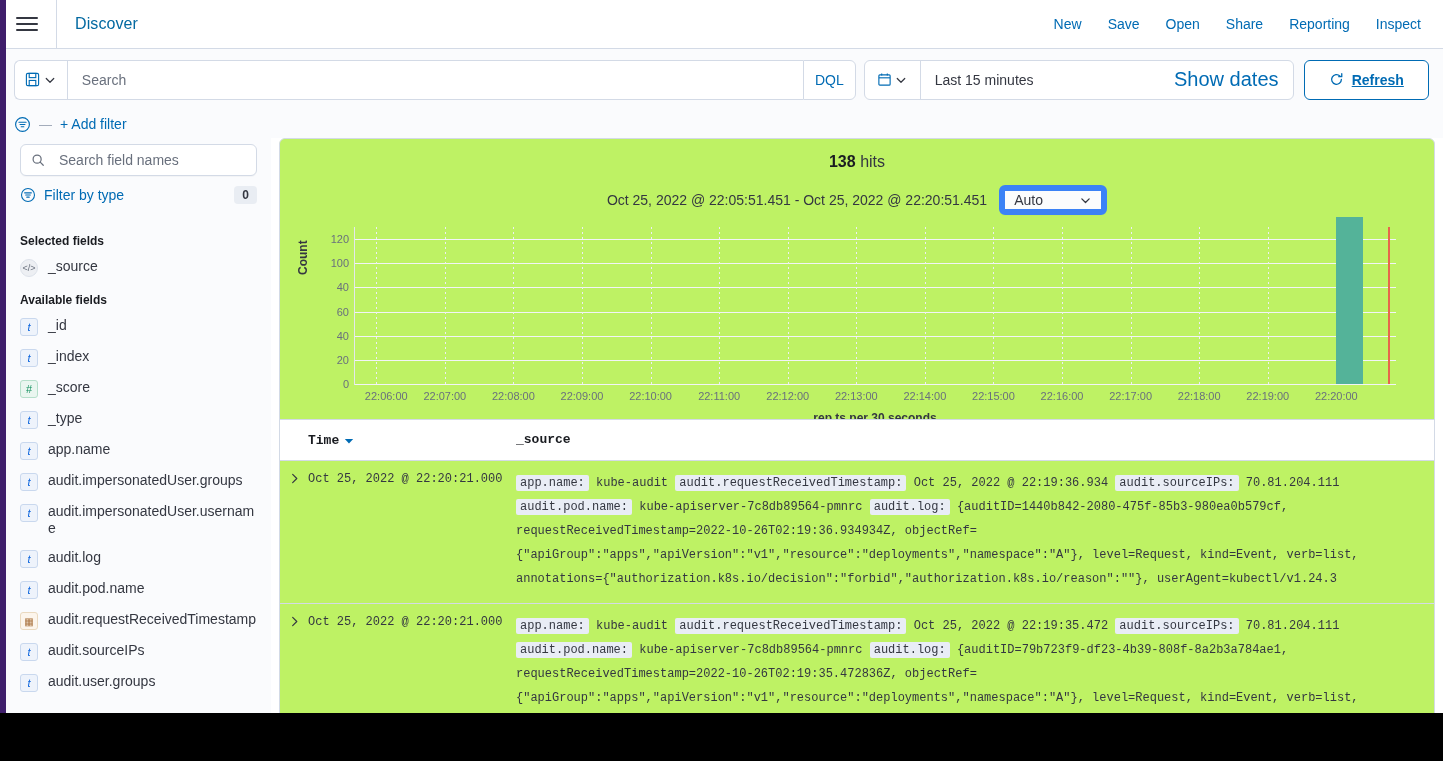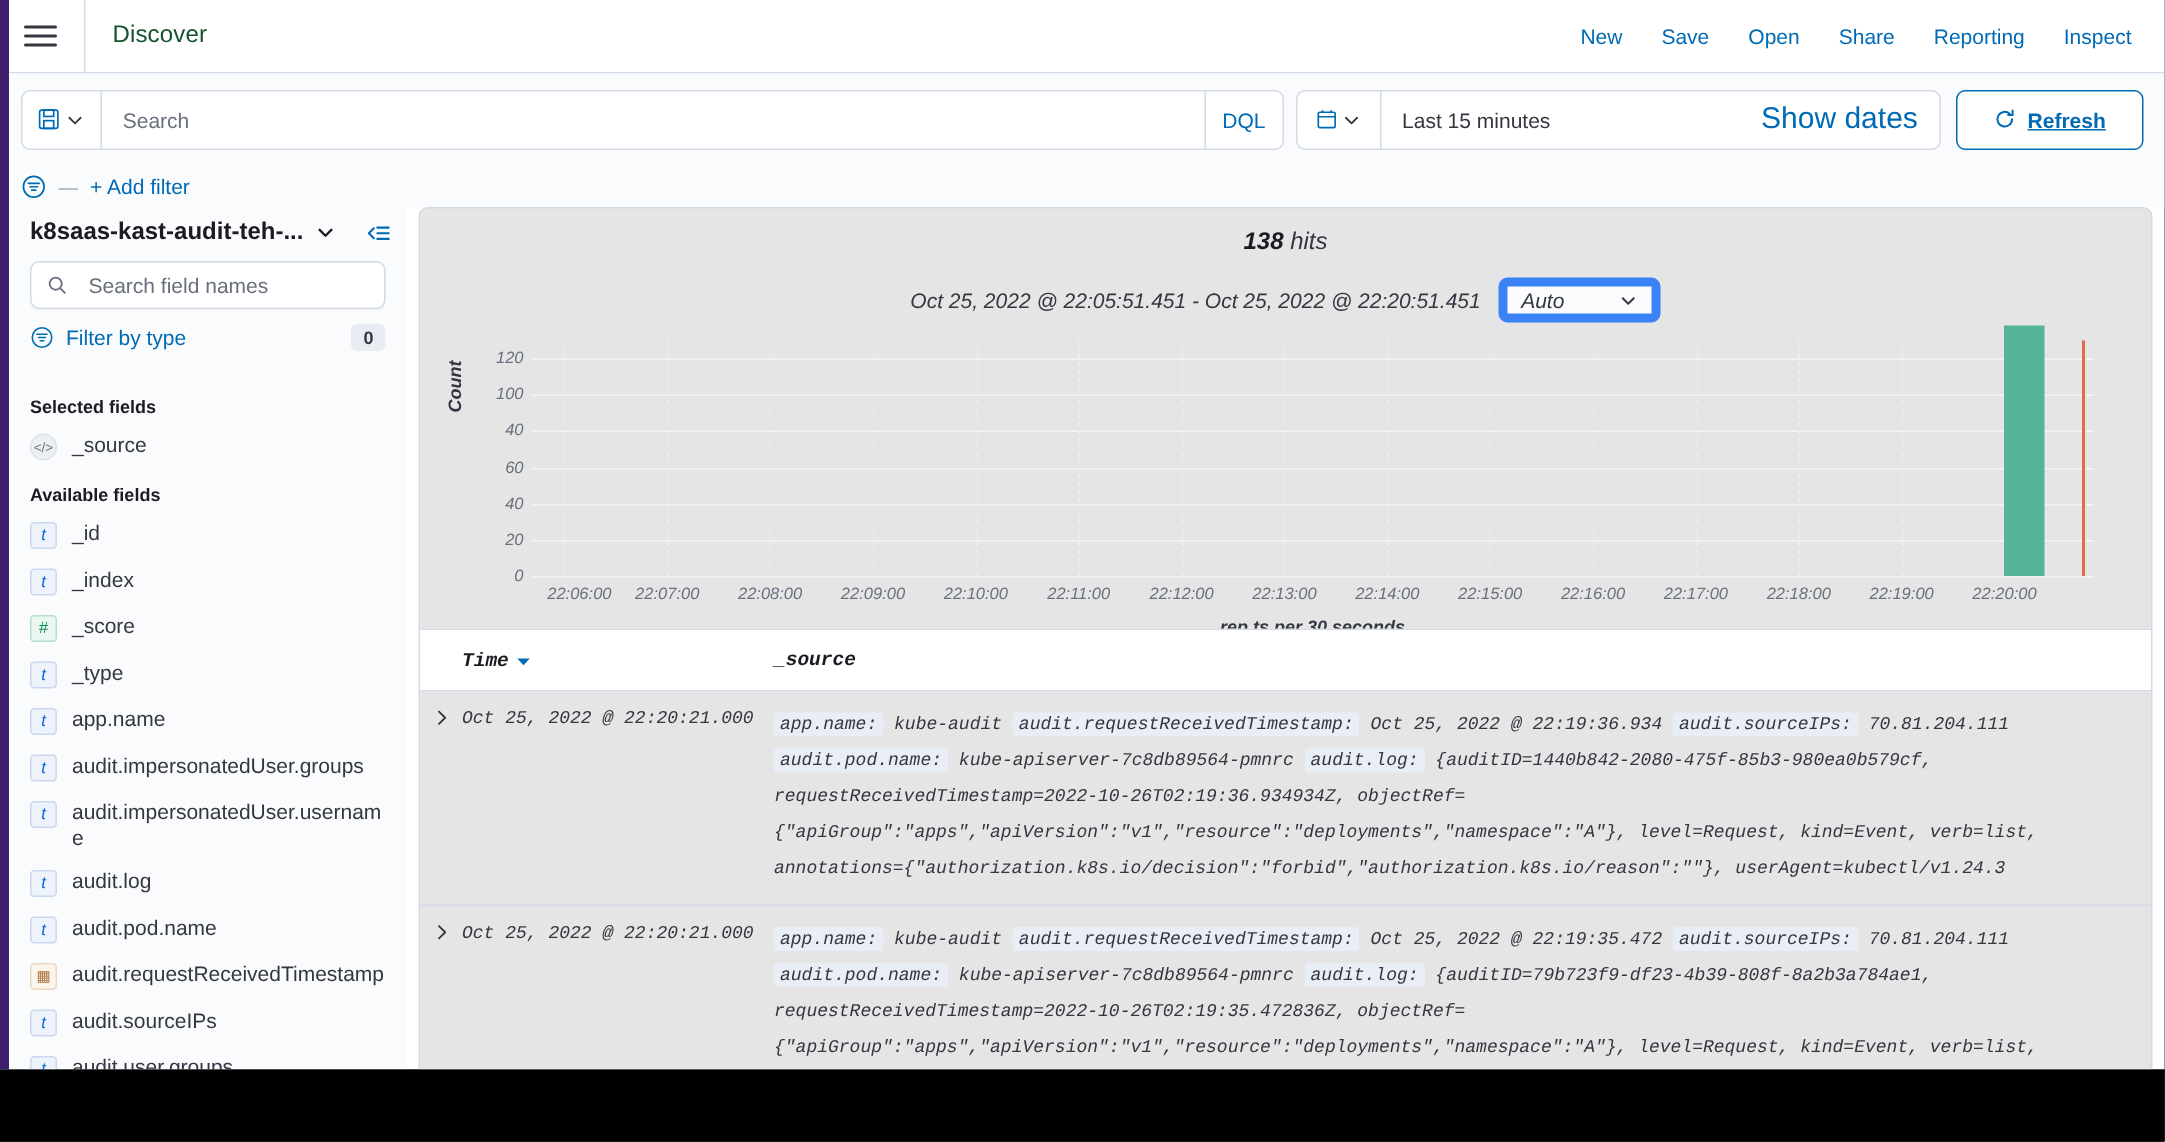--- a/index.html
+++ b/index.html
@@ -44,21 +44,21 @@
   .hamburger span {
     display: block; height: 2px; width: 22px;
     background: #343741; border-radius: 1px;
   }
   .nav-divider {
     width: 1px; height: 49px;
     background: #D3DAE6;
     margin-left: 16px;
   }
   .app-title {
-    font-size: 16px; color: #14532d;
+    font-size: 16px; color: #0369a1;
     margin-left: 18px; font-weight: 400;
     letter-spacing: .1px;
   }
   .nav-right {
     margin-left: auto; margin-right: 22px;
     display: flex; align-items: center; gap: 26px;
   }
   .nav-link {
     font-size: 14px; color: #006BB4;
     cursor: pointer; white-space: nowrap;
@@ -222,25 +222,24 @@
   .ftype.date { background: #FCF5EC; border: 1px solid #EAD9BF; color: #A8703B; font-style: normal; font-size: 10px; }
   .fname {
     font-size: 14px; color: #343741;
     line-height: 17px; word-break: break-word;
   }
 
   
   .main {
     position: absolute; left: 279px; top: 138px;
     width: 1156px; height: 582px;
-    background: #e5e5e5;
+    background: #bef264;
     border: 1px solid #D3DAE6;
     border-radius: 6px;
     overflow: hidden;
-    font-style: italic;
   }
   .hits-line {
     text-align: center;
     padding-top: 14px;
     font-size: 16px; color: #343741;
   }
   .hits-line b { font-weight: 700; color: #1a1c21; }
   .timerange-line {
     display: flex; align-items: center; justify-content: center;
     gap: 12px; margin-top: 14px;
@@ -463,36 +462,20 @@
         <line x1="6.4" y1="9" x2="11.6" y2="9" stroke-linecap="round"></line>
         <line x1="7.6" y1="11.4" x2="10.4" y2="11.4" stroke-linecap="round"></line>
       </svg>
     </span>
     <span class="fb-dash">—</span>
     <span class="fb-add">+ Add filter</span>
   </div>
 
   <div class="sidebar">
 
-    <div class="sb-header">
-      <span class="sb-index">k8saas-kast-audit-teh-...</span>
-      <span>
-        <svg width="14" height="14" viewBox="0 0 16 16" fill="none" stroke="#1a1c21" stroke-width="1.8" stroke-linecap="round" stroke-linejoin="round">
-          <polyline points="3.5,6 8,10.5 12.5,6"></polyline>
-        </svg>
-      </span>
-      <span style="margin-left:auto">
-        <svg width="17" height="17" viewBox="0 0 18 18" fill="none" stroke="#006BB4" stroke-width="1.5" stroke-linecap="round" stroke-linejoin="round">
-          <line x1="8" y1="5" x2="16" y2="5"></line>
-          <line x1="8" y1="9" x2="16" y2="9"></line>
-          <line x1="8" y1="13" x2="16" y2="13"></line>
-          <polyline points="5.5,5.5 2,9 5.5,12.5"></polyline>
-        </svg>
-      </span>
-    </div>
 
     <div class="sb-search-wrap">
       <div class="sb-search">
         <span>
           <svg width="14" height="14" viewBox="0 0 16 16" fill="none" stroke="#69707D" stroke-width="1.4" stroke-linecap="round">
             <circle cx="7" cy="7" r="4.6"></circle>
             <line x1="10.5" y1="10.5" x2="14" y2="14"></line>
           </svg>
         </span>
         <input type="text" value="" placeholder="Search field names" style="">

